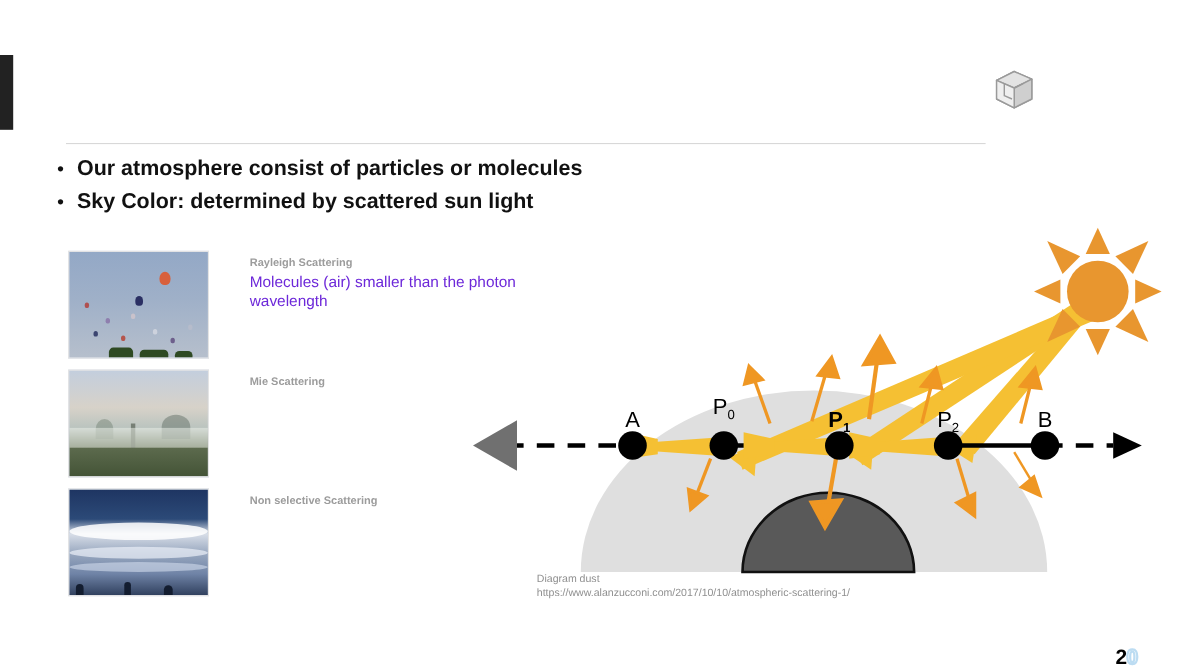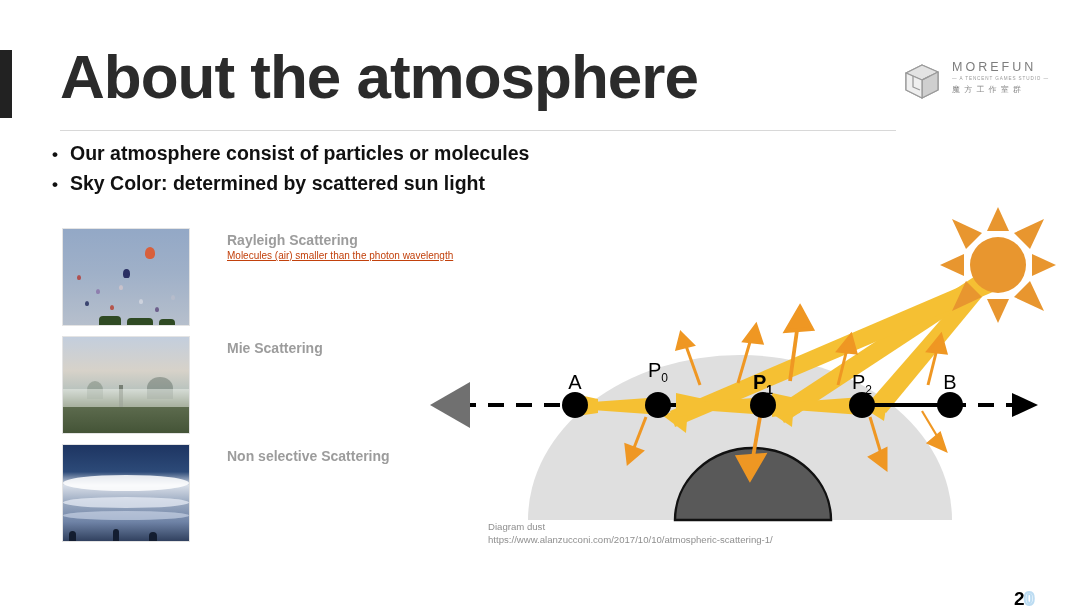--- a/index.html
+++ b/index.html
@@ -46,22 +46,22 @@
   }
 
   
   .scat-row{position:absolute;left:62px;width:420px;}
   .scat-photo{
     position:absolute;left:0;width:128px;height:98px;
     border:1px solid #e4e4e4;overflow:hidden;box-sizing:border-box;
     background:#cfd8e4;
   }
   .scat-text{position:absolute;left:165px;top:4px;width:255px;}
-  .scat-title{font-size:14px;font-weight:bold;color:#9c9c9c;line-height:16px;}
-  .scat-desc{font-size:10px;color:#c2410c;line-height:16.5px;text-decoration:underline;}
+  .scat-title{font-size:10px;font-weight:bold;color:#9c9c9c;line-height:16px;}
+  .scat-desc{font-size:14px;color:#6d28d9;line-height:16.5px;}
 
   
   .ph{position:absolute;inset:0;}
   .ph-balloon{background:linear-gradient(#93a8c6 0%,#9fb0c8 45%,#b6bfcc 100%);}
   .ph-mist{background:linear-gradient(#c3cedd 0%,#d7d2c9 35%,#b9c3be 55%,#5d6b4e 72%,#445437 100%);}
   .ph-cloud{background:linear-gradient(#1e3562 0%,#2c4a78 28%,#d8dee8 42%,#9aa9c0 60%,#6f83a6 80%,#31415f 100%);}
   .balloon{position:absolute;width:4px;height:5px;border-radius:50% 50% 40% 40%;}
   .tree{position:absolute;bottom:0;height:9px;background:#2f4a23;border-radius:4px 4px 0 0;}
   .cloudband{position:absolute;left:0;width:100%;background:rgba(255,255,255,.85);border-radius:50%;}
 
@@ -89,40 +89,34 @@
   .tgdc-year{position:absolute;left:126px;top:3px;width:40px;line-height:19px;margin-top:38px;}
   .tgdc-y{font-size:19px;font-weight:bold;color:#000;letter-spacing:-0.5px;}
   .tgdc-o{color:#ffffff;-webkit-text-stroke:2px #bcdcf2;}
 </style>
 </head>
 <body>
 
 <div class="slide">
 
   <div class="accent-bar"></div>
-  <div class="title">About the atmosphere</div>
   <div class="title-rule"></div>
 
   <div class="morefun">
     <div class="mf-cube">
       <svg width="44" height="44" viewBox="0 0 44 44">
         <g fill="none" stroke="#9a9a9a" stroke-width="1.3" stroke-linejoin="round">
           <path d="M22 5 L38 12 L38 30 L22 38 L6 30 L6 13 Z" fill="#f3f3f3"></path>
           <path d="M22 5 L38 12 L22 20 L6 13 Z" fill="#e3e3e3"></path>
           <path d="M22 20 L38 12 L38 30 L22 38 Z" fill="#cfcfcf"></path>
           <path d="M6 13 L22 20 L22 38 L6 30 Z" fill="#efefef"></path>
           <path d="M13 16 L13 27 L20 30"></path>
           <path d="M22 20 L30 16"></path>
         </g>
       </svg>
-    </div>
-    <div class="mf-text">
-      <div class="mf-name">MOREFUN</div>
-      <div class="mf-sub">— A TENCENT GAMES STUDIO —</div>
-      <div class="mf-cn">魔方工作室群</div>
     </div>
   </div>
 
   <div class="bullets">
     <div class="bullet">
       <span class="dot">•</span>
       <span>Our atmosphere consist of particles or molecules</span>
     </div>
     <div class="bullet">
       <span class="dot">•</span>

